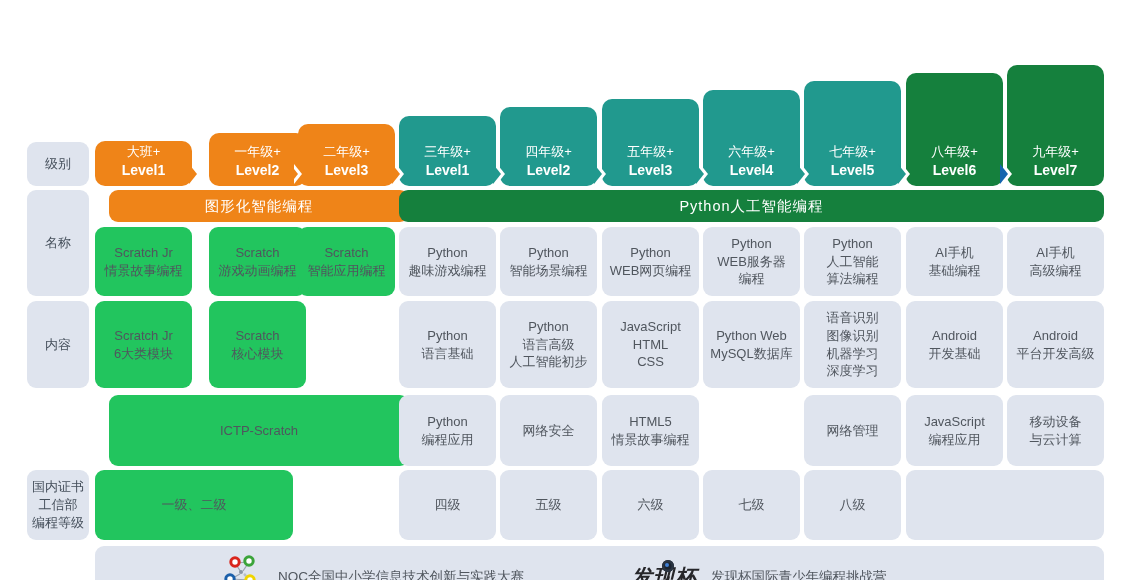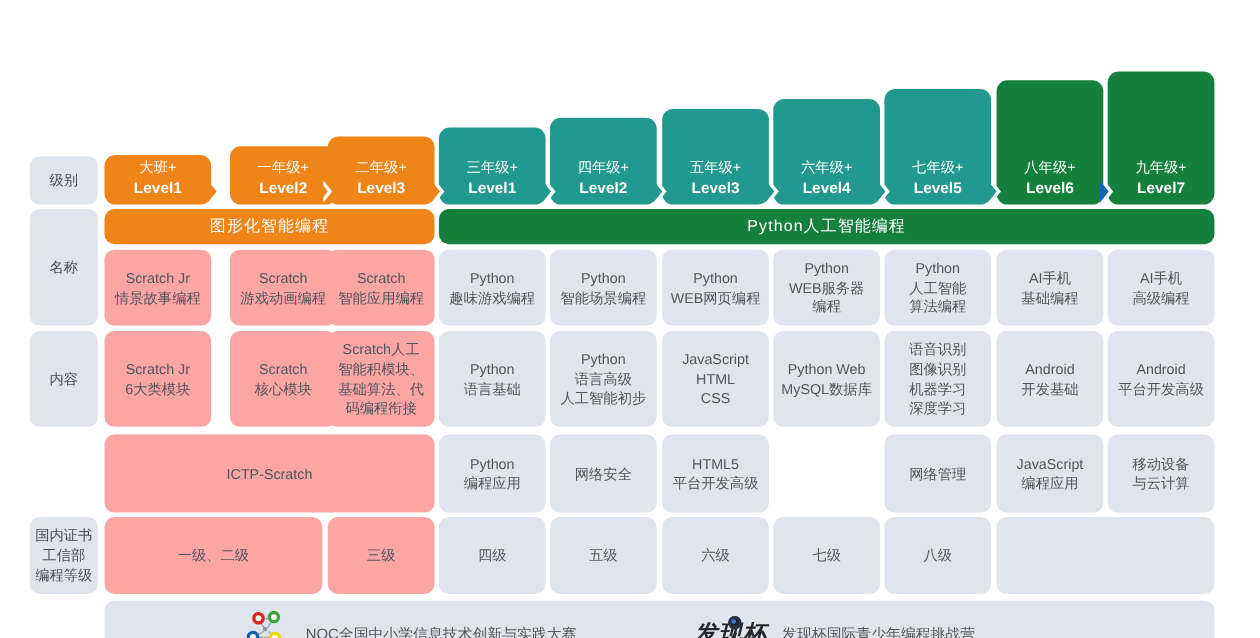--- a/index.html
+++ b/index.html
@@ -11,36 +11,36 @@
   .cell{
     position:absolute;border-radius:9px;display:flex;align-items:center;justify-content:center;
     text-align:center;white-space:pre-line;font-size:13px;line-height:1.38;color:#50565E;
   }
   
   .lc {left:27px;width:62px;}
   .c0{left:95px;width:97px}.c1{left:209px;width:97px}.c2{left:298px;width:97px}
   .c3{left:399px;width:97px}.c4{left:500px;width:97px}.c5{left:602px;width:97px}
   .c6{left:703px;width:97px}.c7{left:804px;width:97px}.c8{left:906px;width:97px}
   .c9{left:1007px;width:97px}
-  .c0-2{left:95px;width:300px}.c0-1{left:95px;width:198px}
+  .c0-2{left:109px;width:300px}.c0-1{left:95px;width:198px}
   .c8-9{left:906px;width:198px}.c0-9{left:95px;width:1009px}.c3-9{left:399px;width:705px}
   
   .r-lvl-label{top:104px;height:44px}
   .r-band{top:152px;height:32px}
   .r-name-label{top:152px;height:106px}
   .r-name{top:189px;height:69px}
   .r-content{top:263px;height:87px}
   .r-cert{top:357px;height:71px}
   .r-grade{top:432px;height:70px}
   .r-comp{top:508px;height:62px}
   
   .orange{background:#EF8418;color:#fff}
   .teal{background:#21998E;color:#fff}
   .blue{background:#15803d;color:#fff}
-  .lorange{background:#fca5a5}
+  .lorange{background:#22c55e}
   .lgray{background:#DFE4EE}
   .label{color:#454F5B;font-size:13px;}
   
   .lv{flex-direction:column;justify-content:flex-end;padding-bottom:6px;box-sizing:border-box;border-radius:10px;}
   .lv .grade{font-size:13px;}
   .lv .lvl{font-size:14px;font-weight:bold;}
   .lv0{top:103px;height:45px}.lv1{top:95px;height:53px}.lv2{top:86px;height:62px}
   .lv3{top:78px;height:70px}.lv4{top:69px;height:79px}.lv5{top:61px;height:87px}
   .lv6{top:52px;height:96px}.lv7{top:43px;height:105px}.lv8{top:35px;height:113px}
   .lv9{top:27px;height:121px}
@@ -132,24 +132,20 @@
 算法编程</div>
   <div class="cell c8 r-name lgray">AI手机
 基础编程</div>
   <div class="cell c9 r-name lgray">AI手机
 高级编程</div>
 
   <div class="cell c0 r-content lorange">Scratch Jr
 6大类模块</div>
   <div class="cell c1 r-content lorange">Scratch
 核心模块</div>
-  <div class="cell c2 r-content lorange">Scratch人工
-智能积模块、
-基础算法、代
-码编程衔接</div>
   <div class="cell c3 r-content lgray">Python
 语言基础</div>
   <div class="cell c4 r-content lgray">Python
 语言高级
 人工智能初步</div>
   <div class="cell c5 r-content lgray">JavaScript
 HTML
 CSS</div>
   <div class="cell c6 r-content lgray">Python Web
 MySQL数据库</div>
@@ -160,29 +156,28 @@
   <div class="cell c8 r-content lgray">Android
 开发基础</div>
   <div class="cell c9 r-content lgray">Android
 平台开发高级</div>
 
   <div class="cell c0-2 r-cert lorange">ICTP-Scratch</div>
   <div class="cell c3 r-cert lgray">Python
 编程应用</div>
   <div class="cell c4 r-cert lgray">网络安全</div>
   <div class="cell c5 r-cert lgray">HTML5
-平台开发高级</div>
+情景故事编程</div>
   <div class="cell c7 r-cert lgray">网络管理</div>
   <div class="cell c8 r-cert lgray">JavaScript
 编程应用</div>
   <div class="cell c9 r-cert lgray">移动设备
 与云计算</div>
 
   <div class="cell c0-1 r-grade lorange">一级、二级</div>
-  <div class="cell c2 r-grade lorange">三级</div>
   <div class="cell c3 r-grade lgray">四级</div>
   <div class="cell c4 r-grade lgray">五级</div>
   <div class="cell c5 r-grade lgray">六级</div>
   <div class="cell c6 r-grade lgray">七级</div>
   <div class="cell c7 r-grade lgray">八级</div>
   <div class="cell c8-9 r-grade lgray"></div>
 
   <div class="cell c0-9 r-comp lgray">
     <div class="comp-item noc-group">
       <svg width="44" height="48" viewBox="0 0 44 48">

